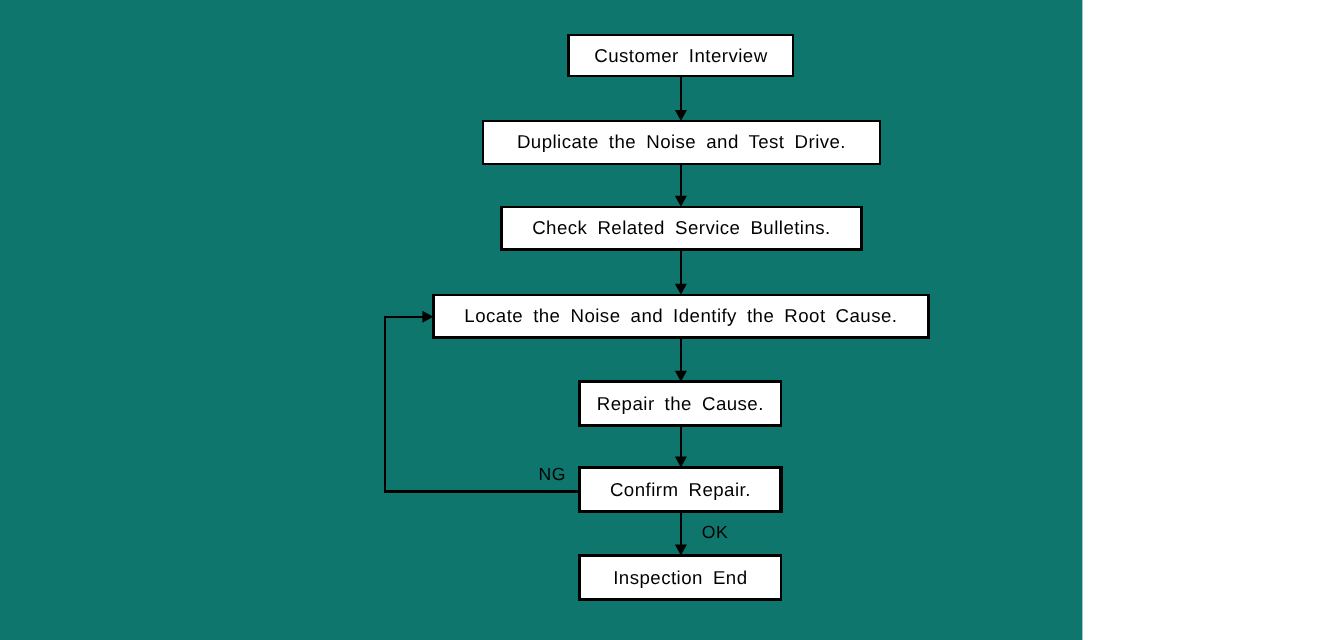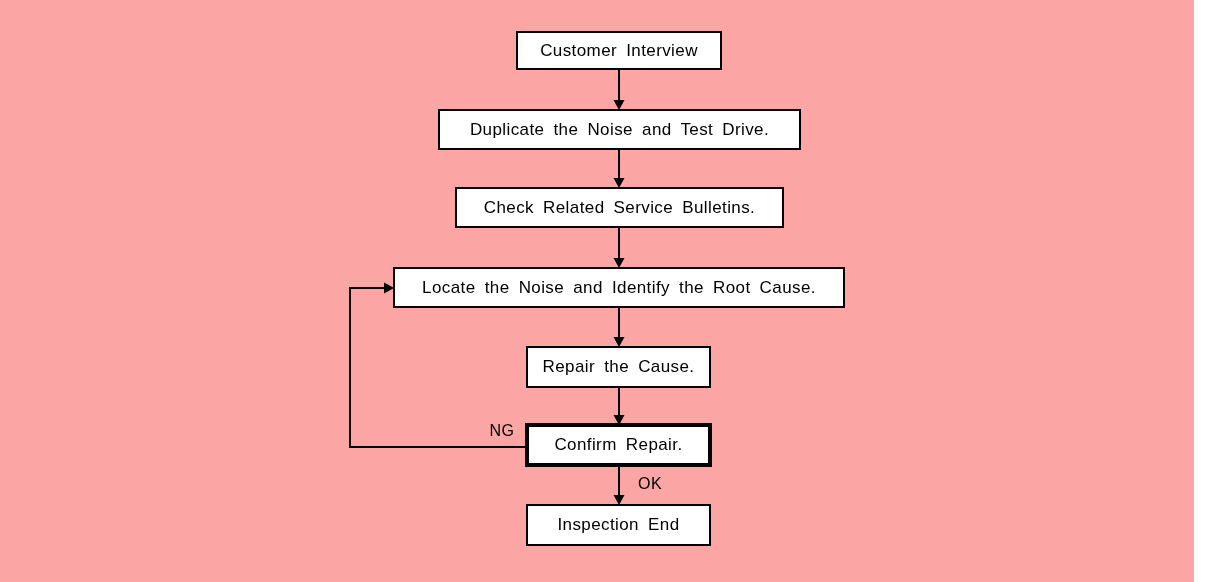--- a/index.html
+++ b/index.html
@@ -8,23 +8,23 @@
     background: #ffffff;
   }
   body {
     width: 1216px;
     height: 582px;
     font-family: "Liberation Sans", sans-serif;
     overflow: hidden;
   }
   #flowchart-root {
     position: relative;
-    width: 1194px;
+    width: 984px;
     height: 582px;
-    background: #fca5a5;
+    background: #0f766e;
   }
   svg#flow-svg {
     position: absolute;
     top: 0;
     left: 0;
     width: 1216px;
     height: 582px;
     display: block;
   }
   .node-box {

